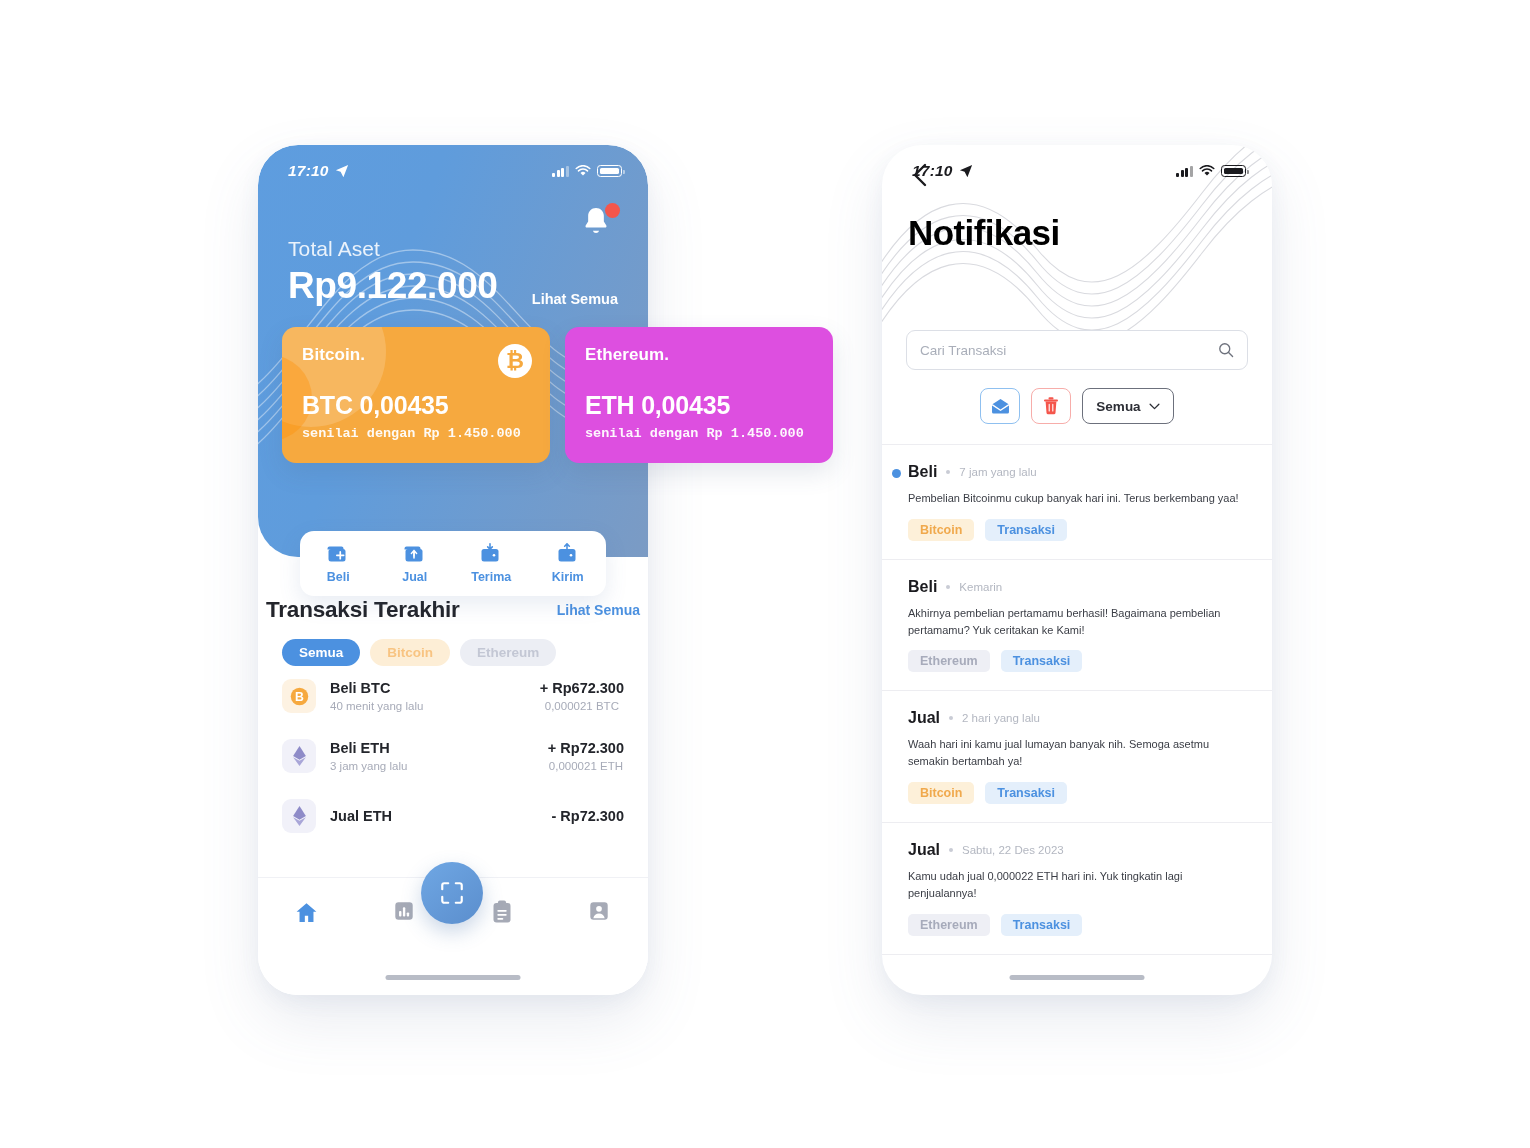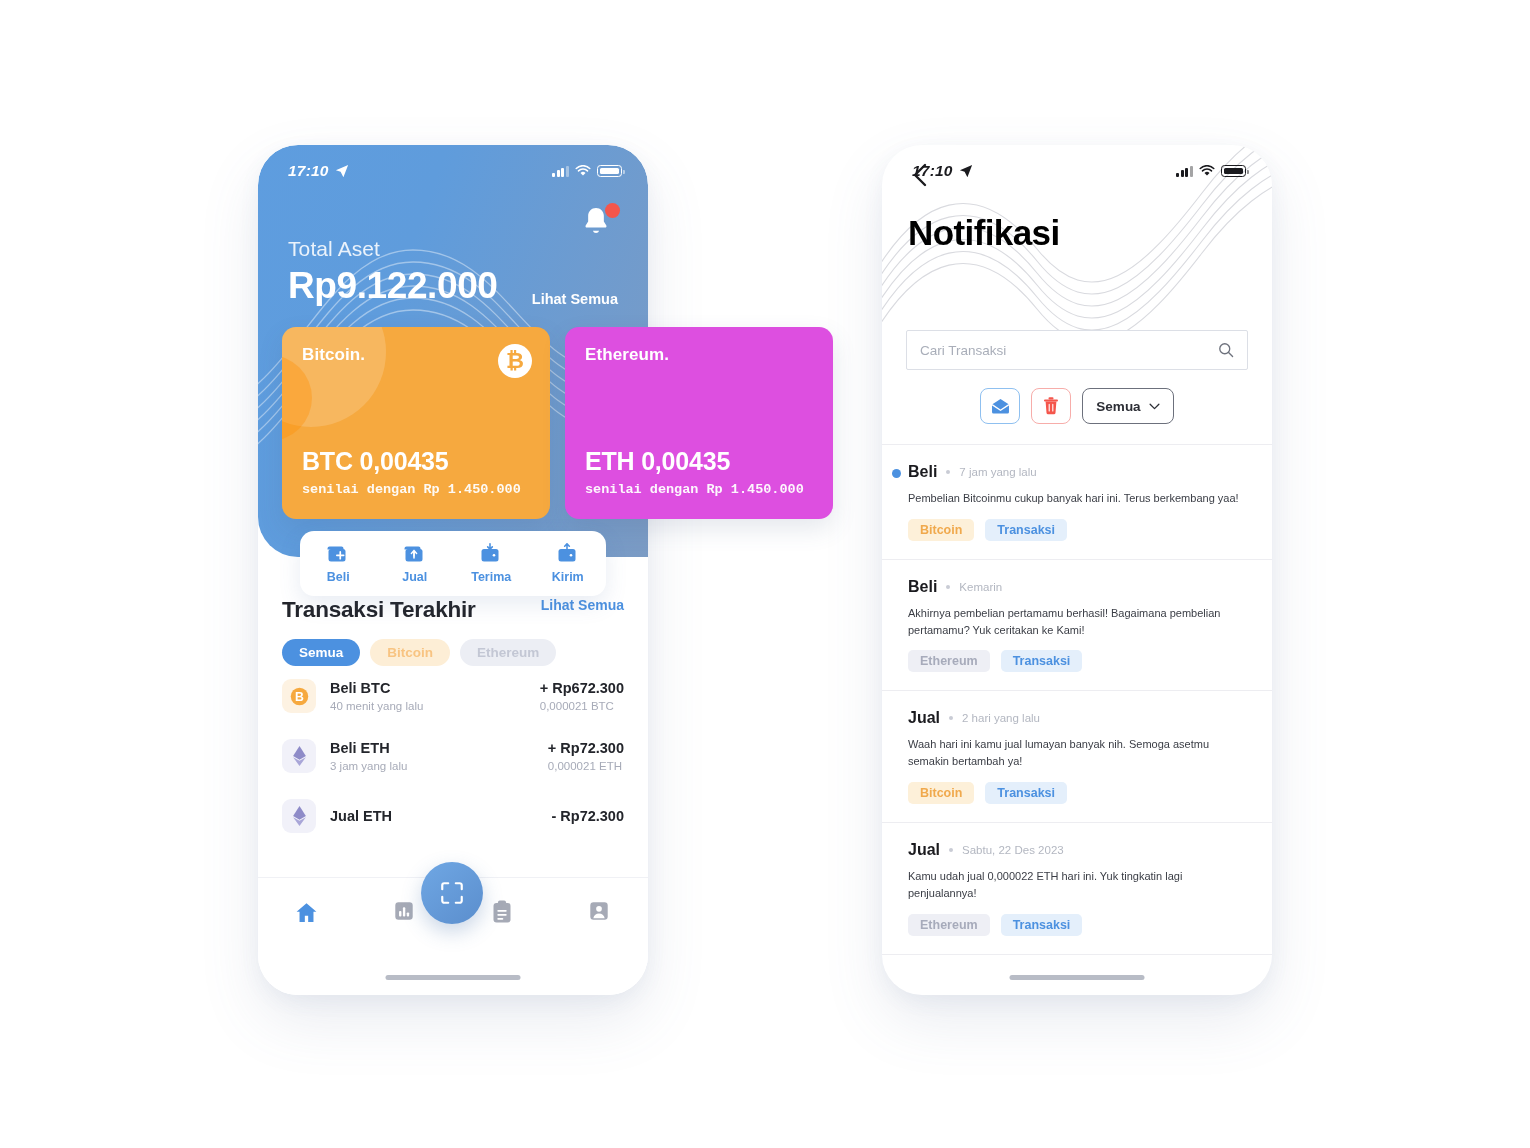--- a/index.html
+++ b/index.html
@@ -58,21 +58,21 @@
   .total-value { color: #ffffff; font-size: 37px; font-weight: bold; letter-spacing: -.4px;
     margin-top: 4px; }
   .bell-wrap { position: absolute; right: 30px; top: 60px; width: 38px; height: 42px; }
   .badge-dot { position: absolute; right: -2px; top: -2px; width: 15px; height: 15px;
     border-radius: 50%; background: #f4564c; }
   .lihat-head { position: absolute; right: 30px; top: 146px; color: #fff;
     font-size: 14.5px; font-weight: bold; }
 
   
   .coin-row { position: absolute; left: 282px; top: 327px; display: flex; gap: 15px; z-index: 6; }
-  .coin-card { width: 268px; height: 192px; border-radius: 14px; position: relative;
+  .coin-card { width: 268px; height: 136px; border-radius: 14px; position: relative;
     overflow: hidden; padding: 18px 20px; color: #fff;
     box-shadow: 0 10px 24px rgba(70,90,130,.14); }
   .coin-card.btc { background: #f6a93f; }
   .coin-card.eth { background: #dd4fe0; }
   .coin-card .blob { position: absolute; left: -46px; top: -50px; width: 150px; height: 150px;
     border-radius: 50%; background: rgba(255,255,255,.17); }
   .coin-card .blob2 { position: absolute; left: -56px; top: 28px; width: 86px; height: 86px;
     border-radius: 50%; background: rgba(255,140,0,.35); }
   .coin-name { position: relative; font-size: 17px; font-weight: bold; letter-spacing: .1px; }
   .coin-sym { position: absolute; right: 18px; top: 17px; width: 34px; height: 34px;
@@ -88,39 +88,39 @@
     background: #fff; border-radius: 14px; z-index: 7;
     box-shadow: 0 8px 22px rgba(80,110,160,.13);
     display: flex; align-items: center; }
   .act { flex: 1; display: flex; flex-direction: column; align-items: center; gap: 5px;
     cursor: pointer; }
   .act-lbl { color: #4c91e0; font-size: 12.5px; font-weight: bold; }
 
   
   .home-body { position: absolute; left: 0; top: 412px; width: 390px; bottom: 0;
     background: #fff; padding: 40px 0 0 0; }
-  .sec-head { display: flex; align-items: flex-start; justify-content: space-between;
-    padding: 0 24px; }
+  .sec-head { display: flex; align-items: center; justify-content: space-between;
+    padding: 0 8px; }
   .sec-title { font-size: 22.5px; font-weight: bold; color: #23252b; letter-spacing: -.2px; }
   .sec-link { font-size: 14px; color: #4c91e0; font-weight: bold; }
   .chips { display: flex; gap: 10px; padding: 16px 24px 0 24px; }
   .chip { padding: 6px 17px; border-radius: 20px; font-size: 13.5px; font-weight: bold; }
   .chip.sel { background: #4c91e0; color: #fff; }
   .chip.btc { background: #fdeed6; color: #f8c482; }
   .chip.eth { background: #eceef4; color: #c3c7d4; }
   .day-lbl { padding: 24px 24px 0 24px; font-size: 13.5px; font-weight: bold; color: #2c2e35; }
   .tx { display: flex; align-items: center; gap: 14px; padding: 13px 24px; }
   .tx-ic { width: 34px; height: 34px; border-radius: 9px; display: flex; align-items: center;
     justify-content: center; flex: 0 0 auto; }
   .tx-ic.b { background: #fdf2e2; }
   .tx-ic.e { background: #f1f1f9; }
   .tx-mid { flex: 1; }
   .tx-name { font-size: 14.5px; font-weight: bold; color: #23252b; }
   .tx-time { font-size: 11.5px; color: #a7abb8; margin-top: 4px; }
-  .tx-right { text-align: left; }
+  .tx-right { text-align: center; }
   .tx-amt { font-size: 14.5px; font-weight: bold; color: #23252b; }
   .tx-qty { font-size: 11.5px; color: #a7abb8; margin-top: 4px; }
 
   
   .fab { position: absolute; left: 421px; top: 862px; width: 62px; height: 62px;
     border-radius: 50%; background: linear-gradient(140deg,#6fa7e4 0%,#5b8ecd 100%);
     display: flex; align-items: center; justify-content: center; z-index: 12;
     box-shadow: 0 8px 20px rgba(70,110,170,.28); cursor: pointer; }
   .tabbar { position: absolute; left: 0; bottom: 0; width: 390px; height: 118px;
     background: #fff; border-top: 1px solid #f0f1f5; display: flex;
@@ -129,21 +129,21 @@
   .home-indicator { position: absolute; left: 50%; transform: translateX(-50%); bottom: 15px;
     width: 135px; height: 5px; border-radius: 3px; background: #b8bcc6; }
 
   
   .notif-head { position: relative; height: 185px; overflow: hidden; }
   .notif-head .waves2 { position: absolute; left: -10px; top: -24px; width: 420px; height: 210px;
     pointer-events: none; }
   .back-btn { position: absolute; left: 28px; top: 16px; cursor: pointer; }
   .notif-title { position: absolute; left: 26px; top: 68px; font-size: 35px; font-weight: bold;
     color: #000000; letter-spacing: -.6px; }
-  .search-wrap { margin: 0 24px; height: 40px; border: 1px solid #dcdfe6; border-radius: 2px;
+  .search-wrap { margin: 0 24px; height: 40px; border: 1px solid #dcdfe6; border-radius: 9px;
     display: flex; align-items: center; padding: 0 13px; }
   .search-wrap input { flex: 1; border: 0; outline: 0; font-size: 13.5px; color: #43464f;
     font-family: "Liberation Sans", sans-serif; background: transparent; }
   .search-wrap input::placeholder { color: #a9aeb9; }
   .notif-tools { display: flex; justify-content: center; align-items: center; gap: 11px;
     padding: 18px 0 20px 0; }
   .tool-btn { width: 40px; height: 36px; border-radius: 8px; border: 1px solid; background: #fff;
     display: flex; align-items: center; justify-content: center; cursor: pointer; }
   .tool-btn.mail { border-color: #8fc0f0; }
   .tool-btn.trash { border-color: #f7adaa; }

